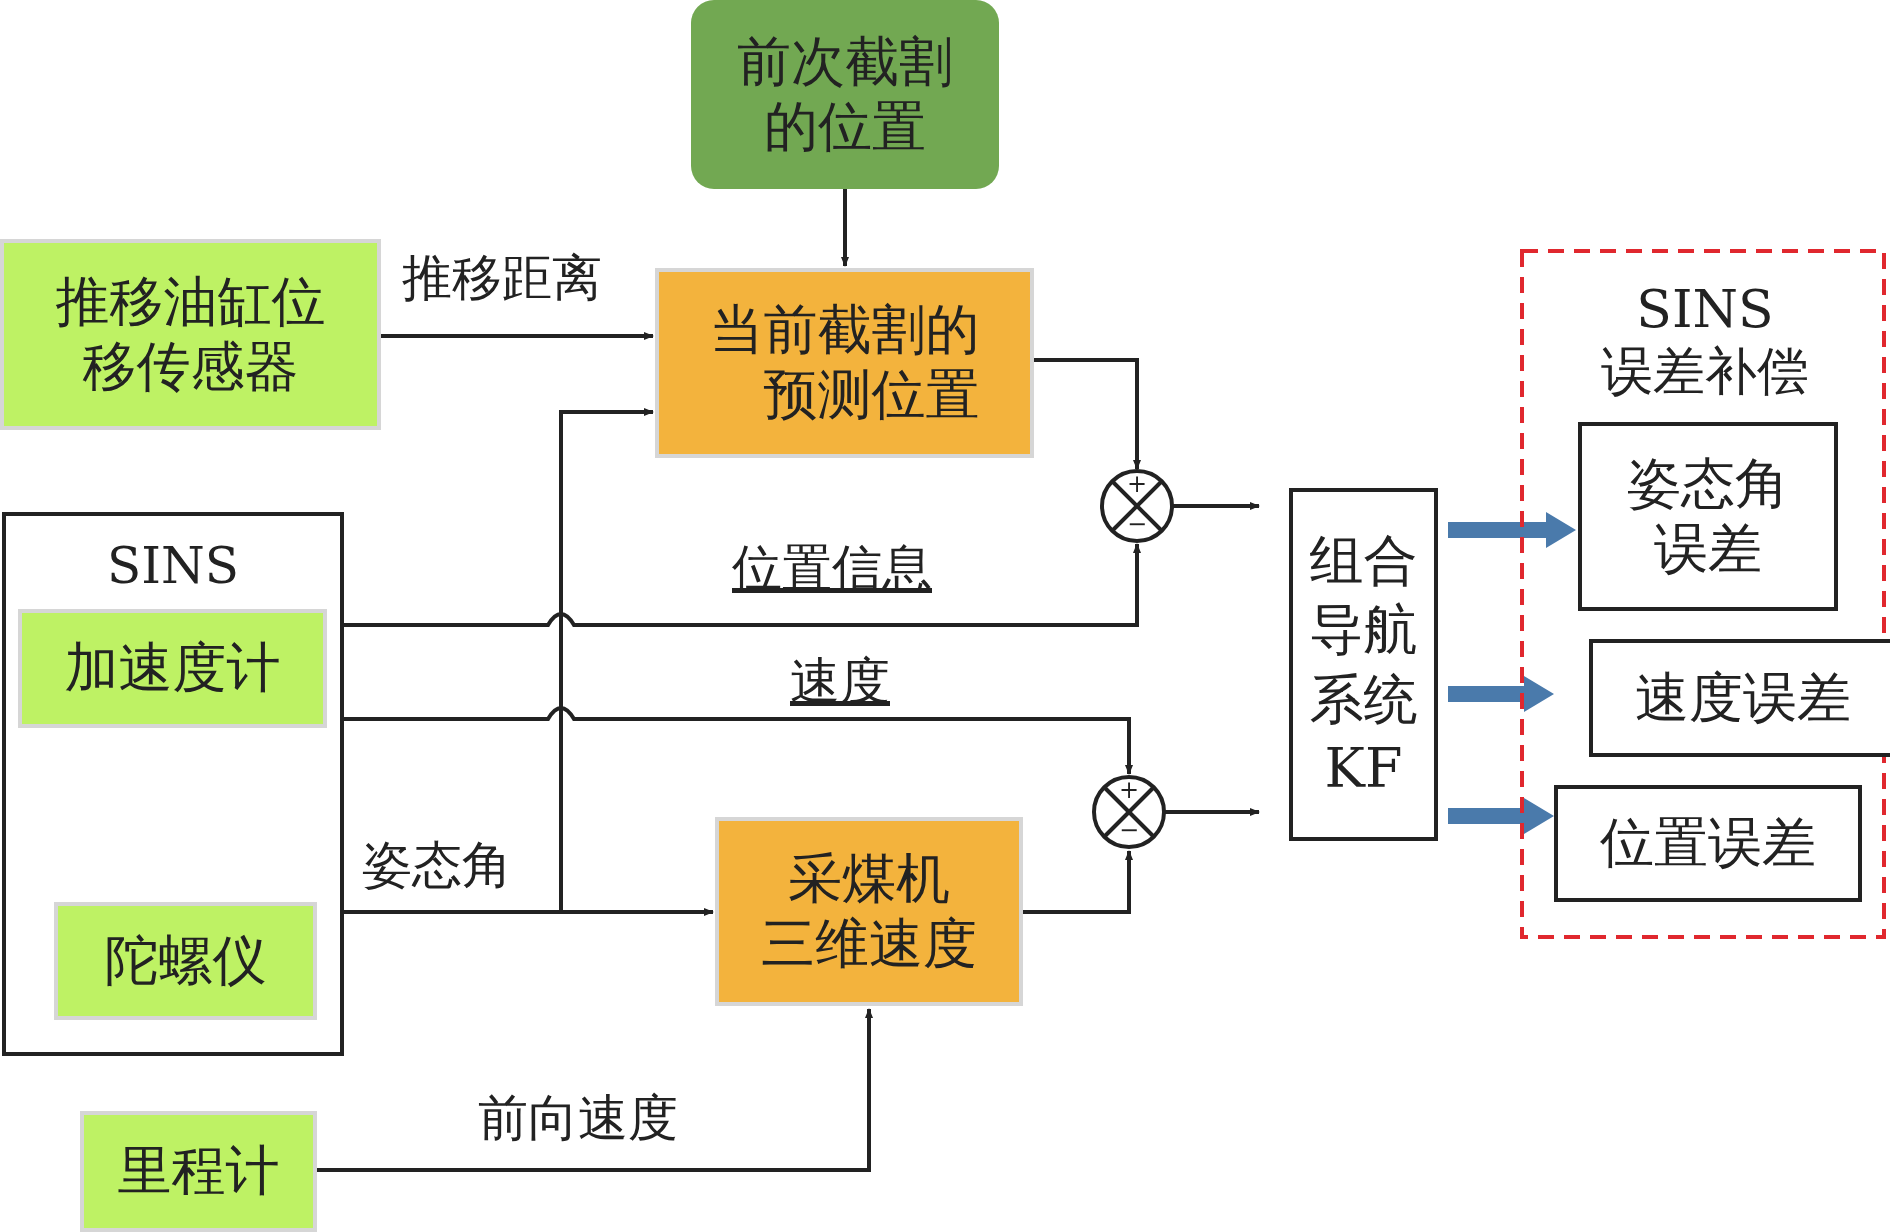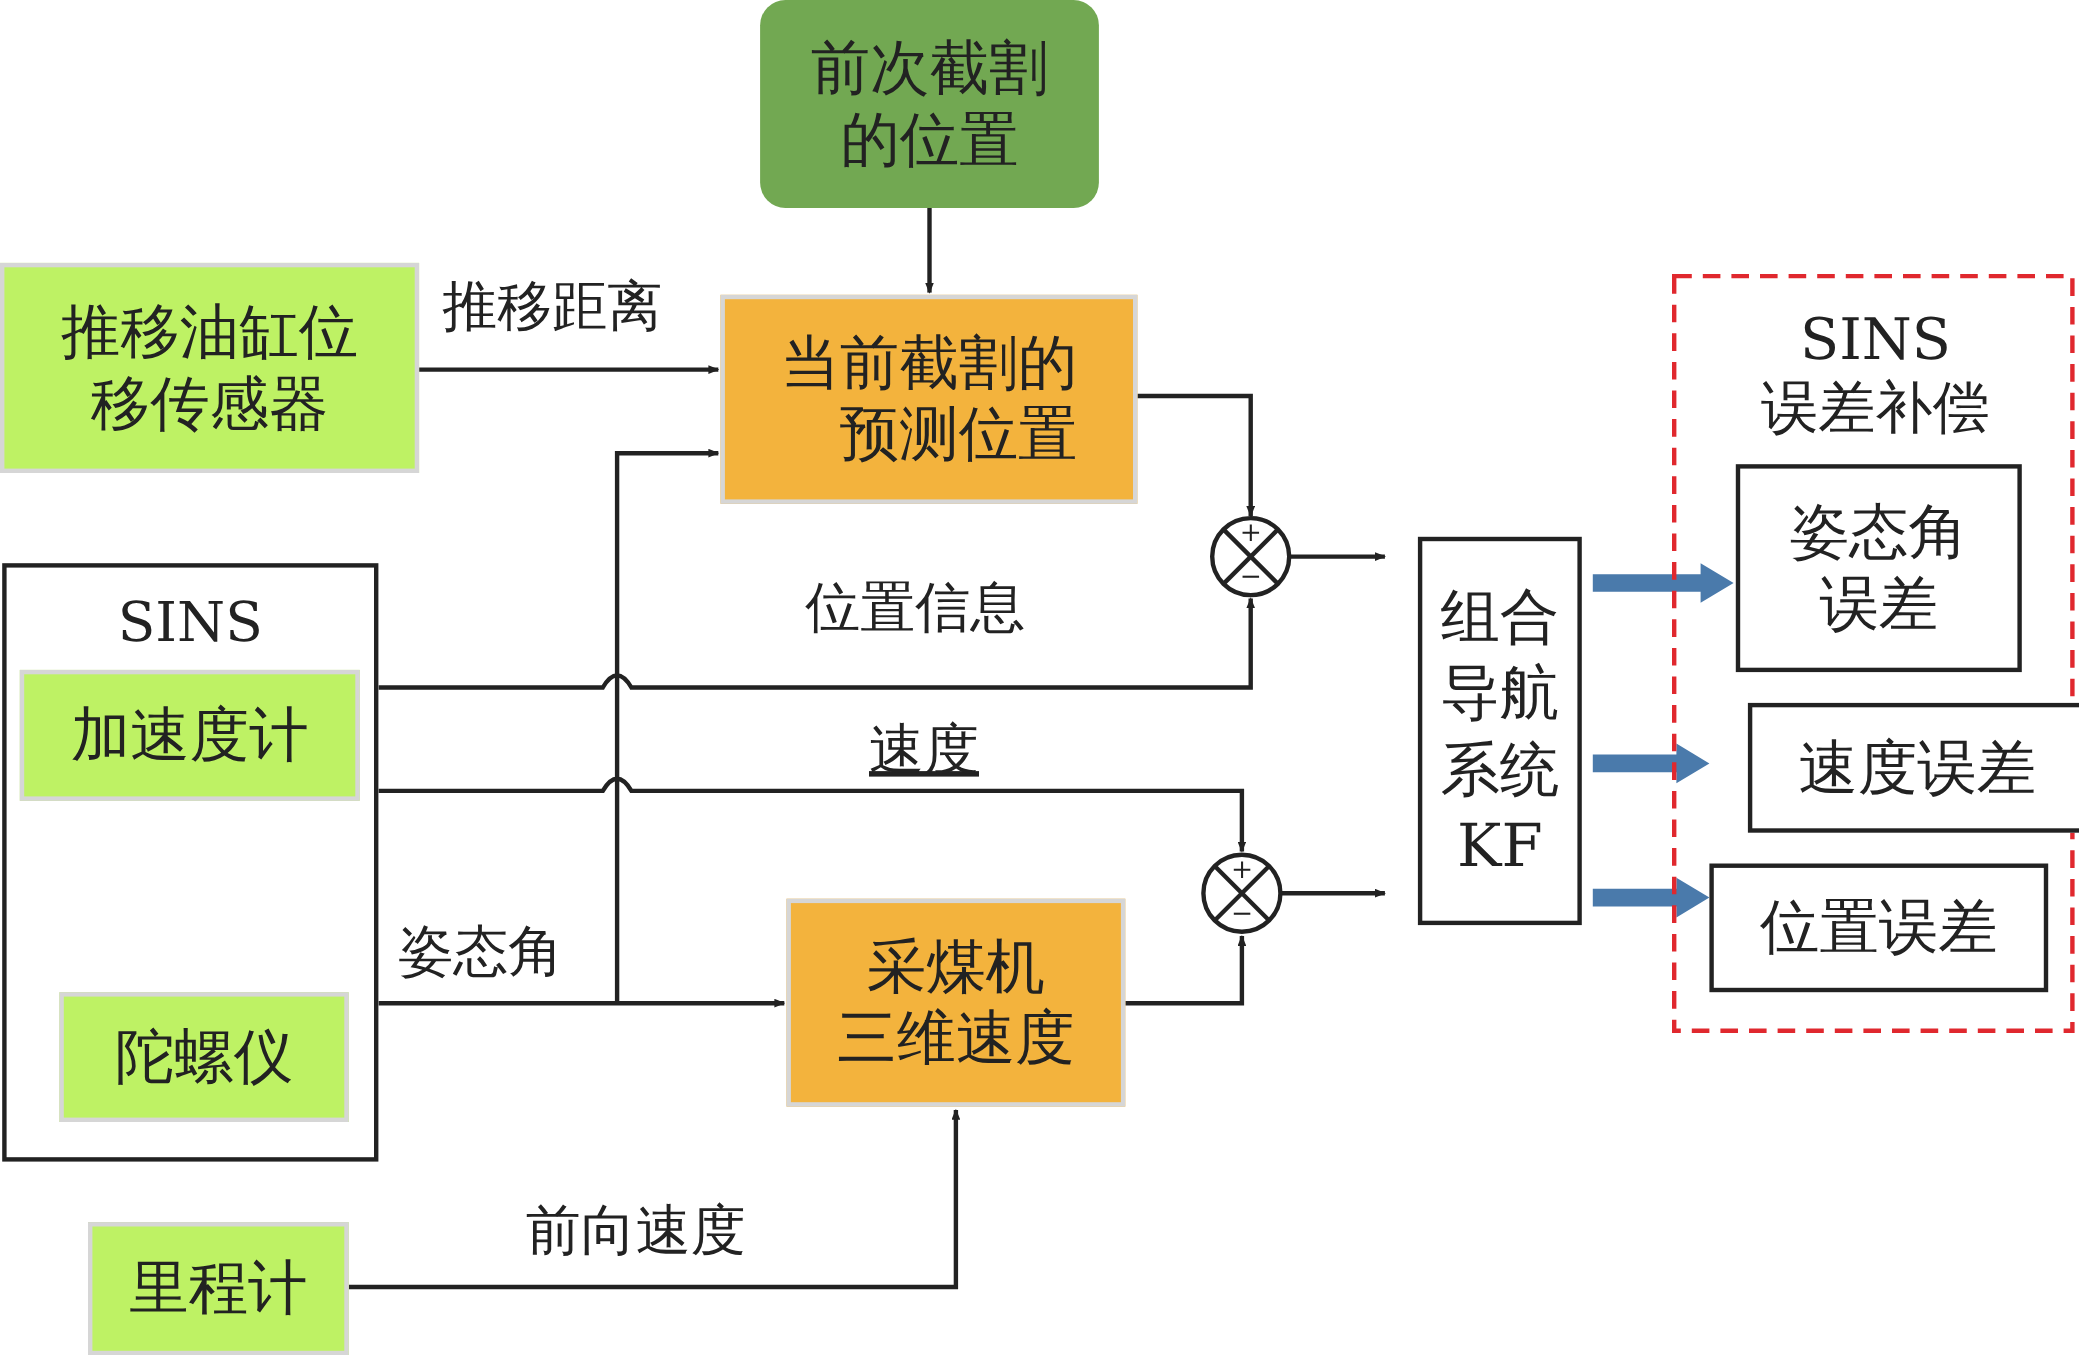--- a/index.html
+++ b/index.html
@@ -96,16 +96,16 @@
 KF</div>
 
 <div class="box multi" style="left:1530px;top:270px;width:350px;height:140px;font-size:52px;">SINS
 误差补偿</div>
 <div class="box plain multi" style="left:1578px;top:422px;width:260px;height:189px;">姿态角
 误差</div>
 <div class="box plain" style="left:1554px;top:639px;width:308px;height:118px;margin-left:35px;">速度误差</div>
 <div class="box plain" style="left:1554px;top:785px;width:308px;height:117px;">位置误差</div>
 
 <div class="lbl" style="left:402px;top:245px;">推移距离</div>
-<div class="lbl" style="left:732px;top:519px;">位置信息</div>
+<div class="lbl" style="left:732px;top:535px;text-decoration:underline;">位置信息</div>
 <div class="lbl" style="left:790px;top:648px;text-decoration:underline;">速度</div>
 <div class="lbl" style="left:362px;top:832px;">姿态角</div>
 <div class="lbl" style="left:478px;top:1085px;">前向速度</div>
 
 </body></html>

